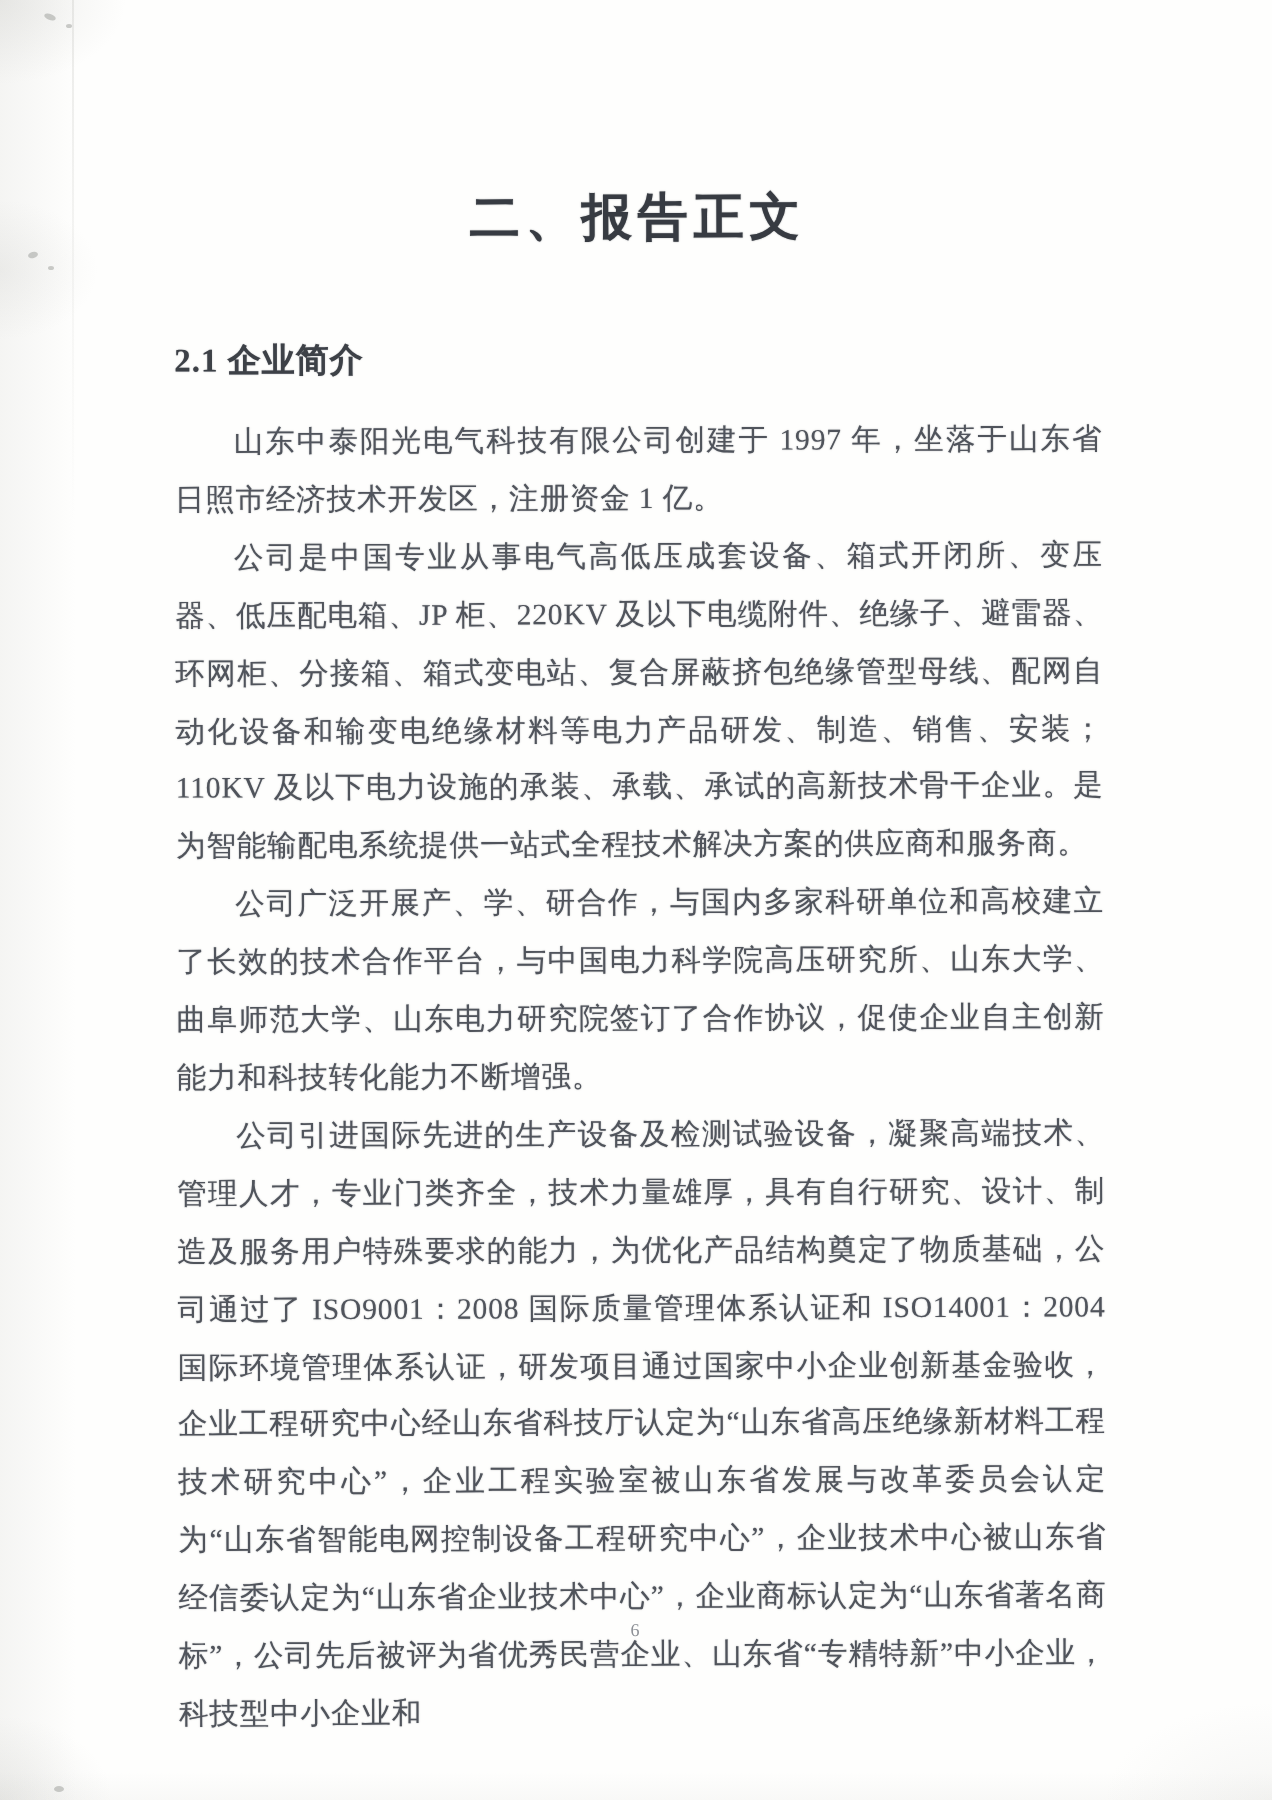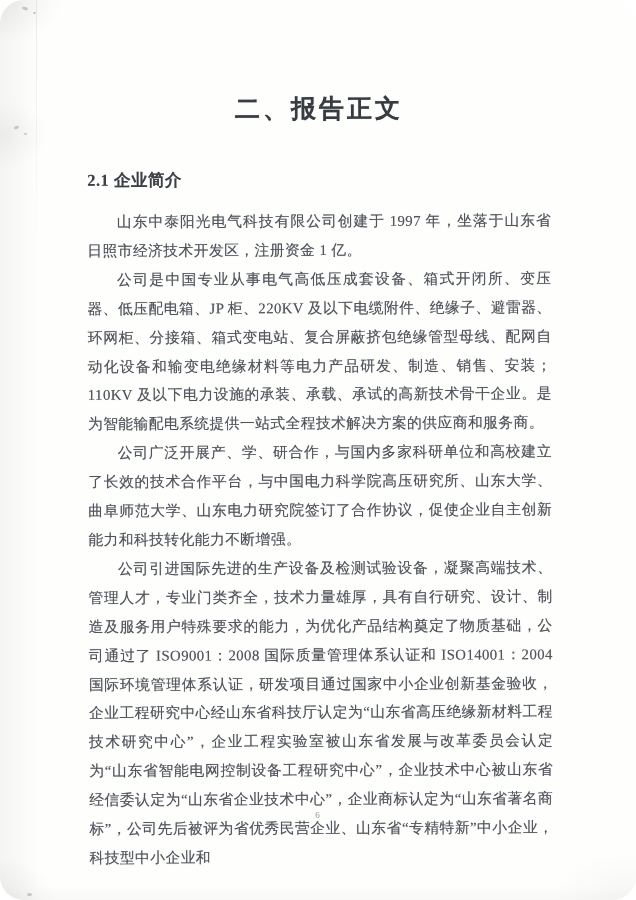--- a/index.html
+++ b/index.html
@@ -11,21 +11,20 @@
   .scan-page{
     position:absolute;inset:0;
     background:
       radial-gradient(ellipse 90px 60px at 0% 0%, rgba(175,175,170,.22), transparent 70%),
       radial-gradient(ellipse 70px 50px at 0% 15%, rgba(175,175,170,.14), transparent 70%),
       radial-gradient(ellipse 80px 60px at 0% 100%, rgba(175,175,170,.18), transparent 70%),
       radial-gradient(ellipse 120px 70px at 100% 100%, rgba(185,185,180,.12), transparent 70%),
       linear-gradient(90deg, rgba(195,195,190,.16) 0px, rgba(255,255,255,0) 38px),
       linear-gradient(0deg, rgba(200,200,195,.10) 0px, rgba(255,255,255,0) 14px),
       #fefefd;
-    border-radius: 24px;
   }
   .content{
     position:absolute;left:88px;right:84px;top:0;
     transform:rotate(-0.2deg);
     filter:contrast(.96);
   }
   .doc-title{
     margin:92px 0 0 0;
     font-size:25px;font-weight:bold;letter-spacing:3px;
     text-align:center;color:#34383f;

